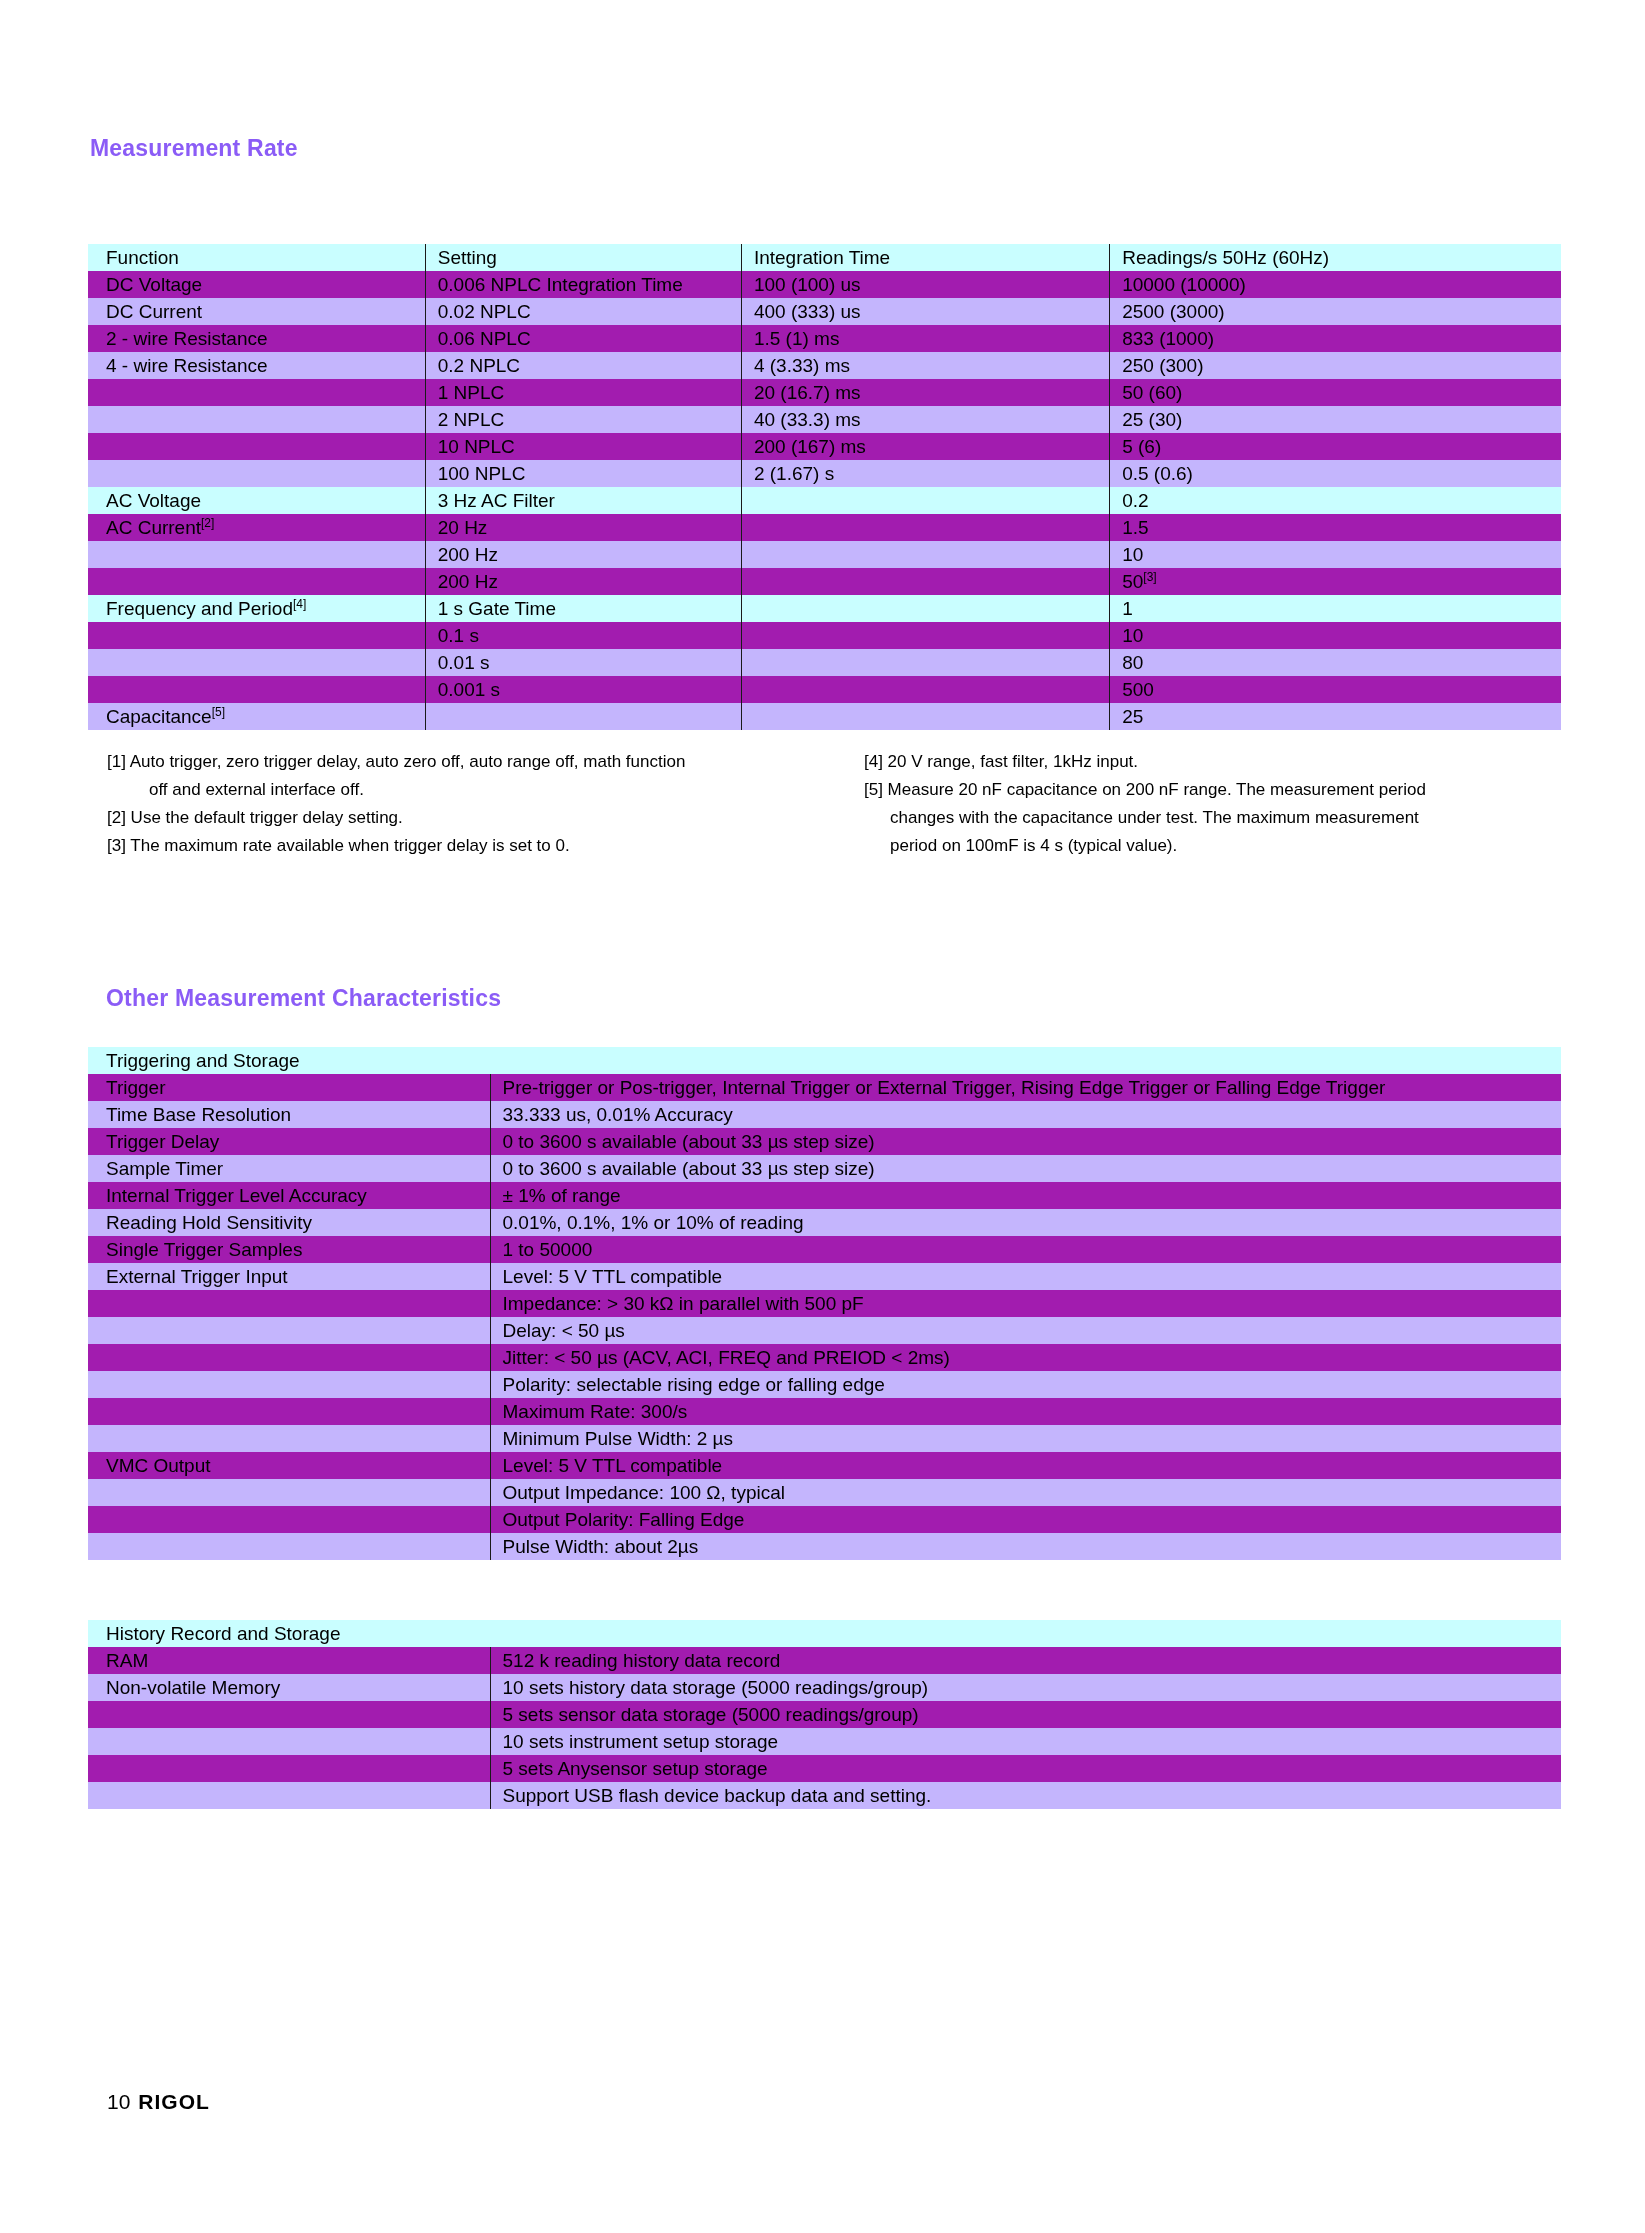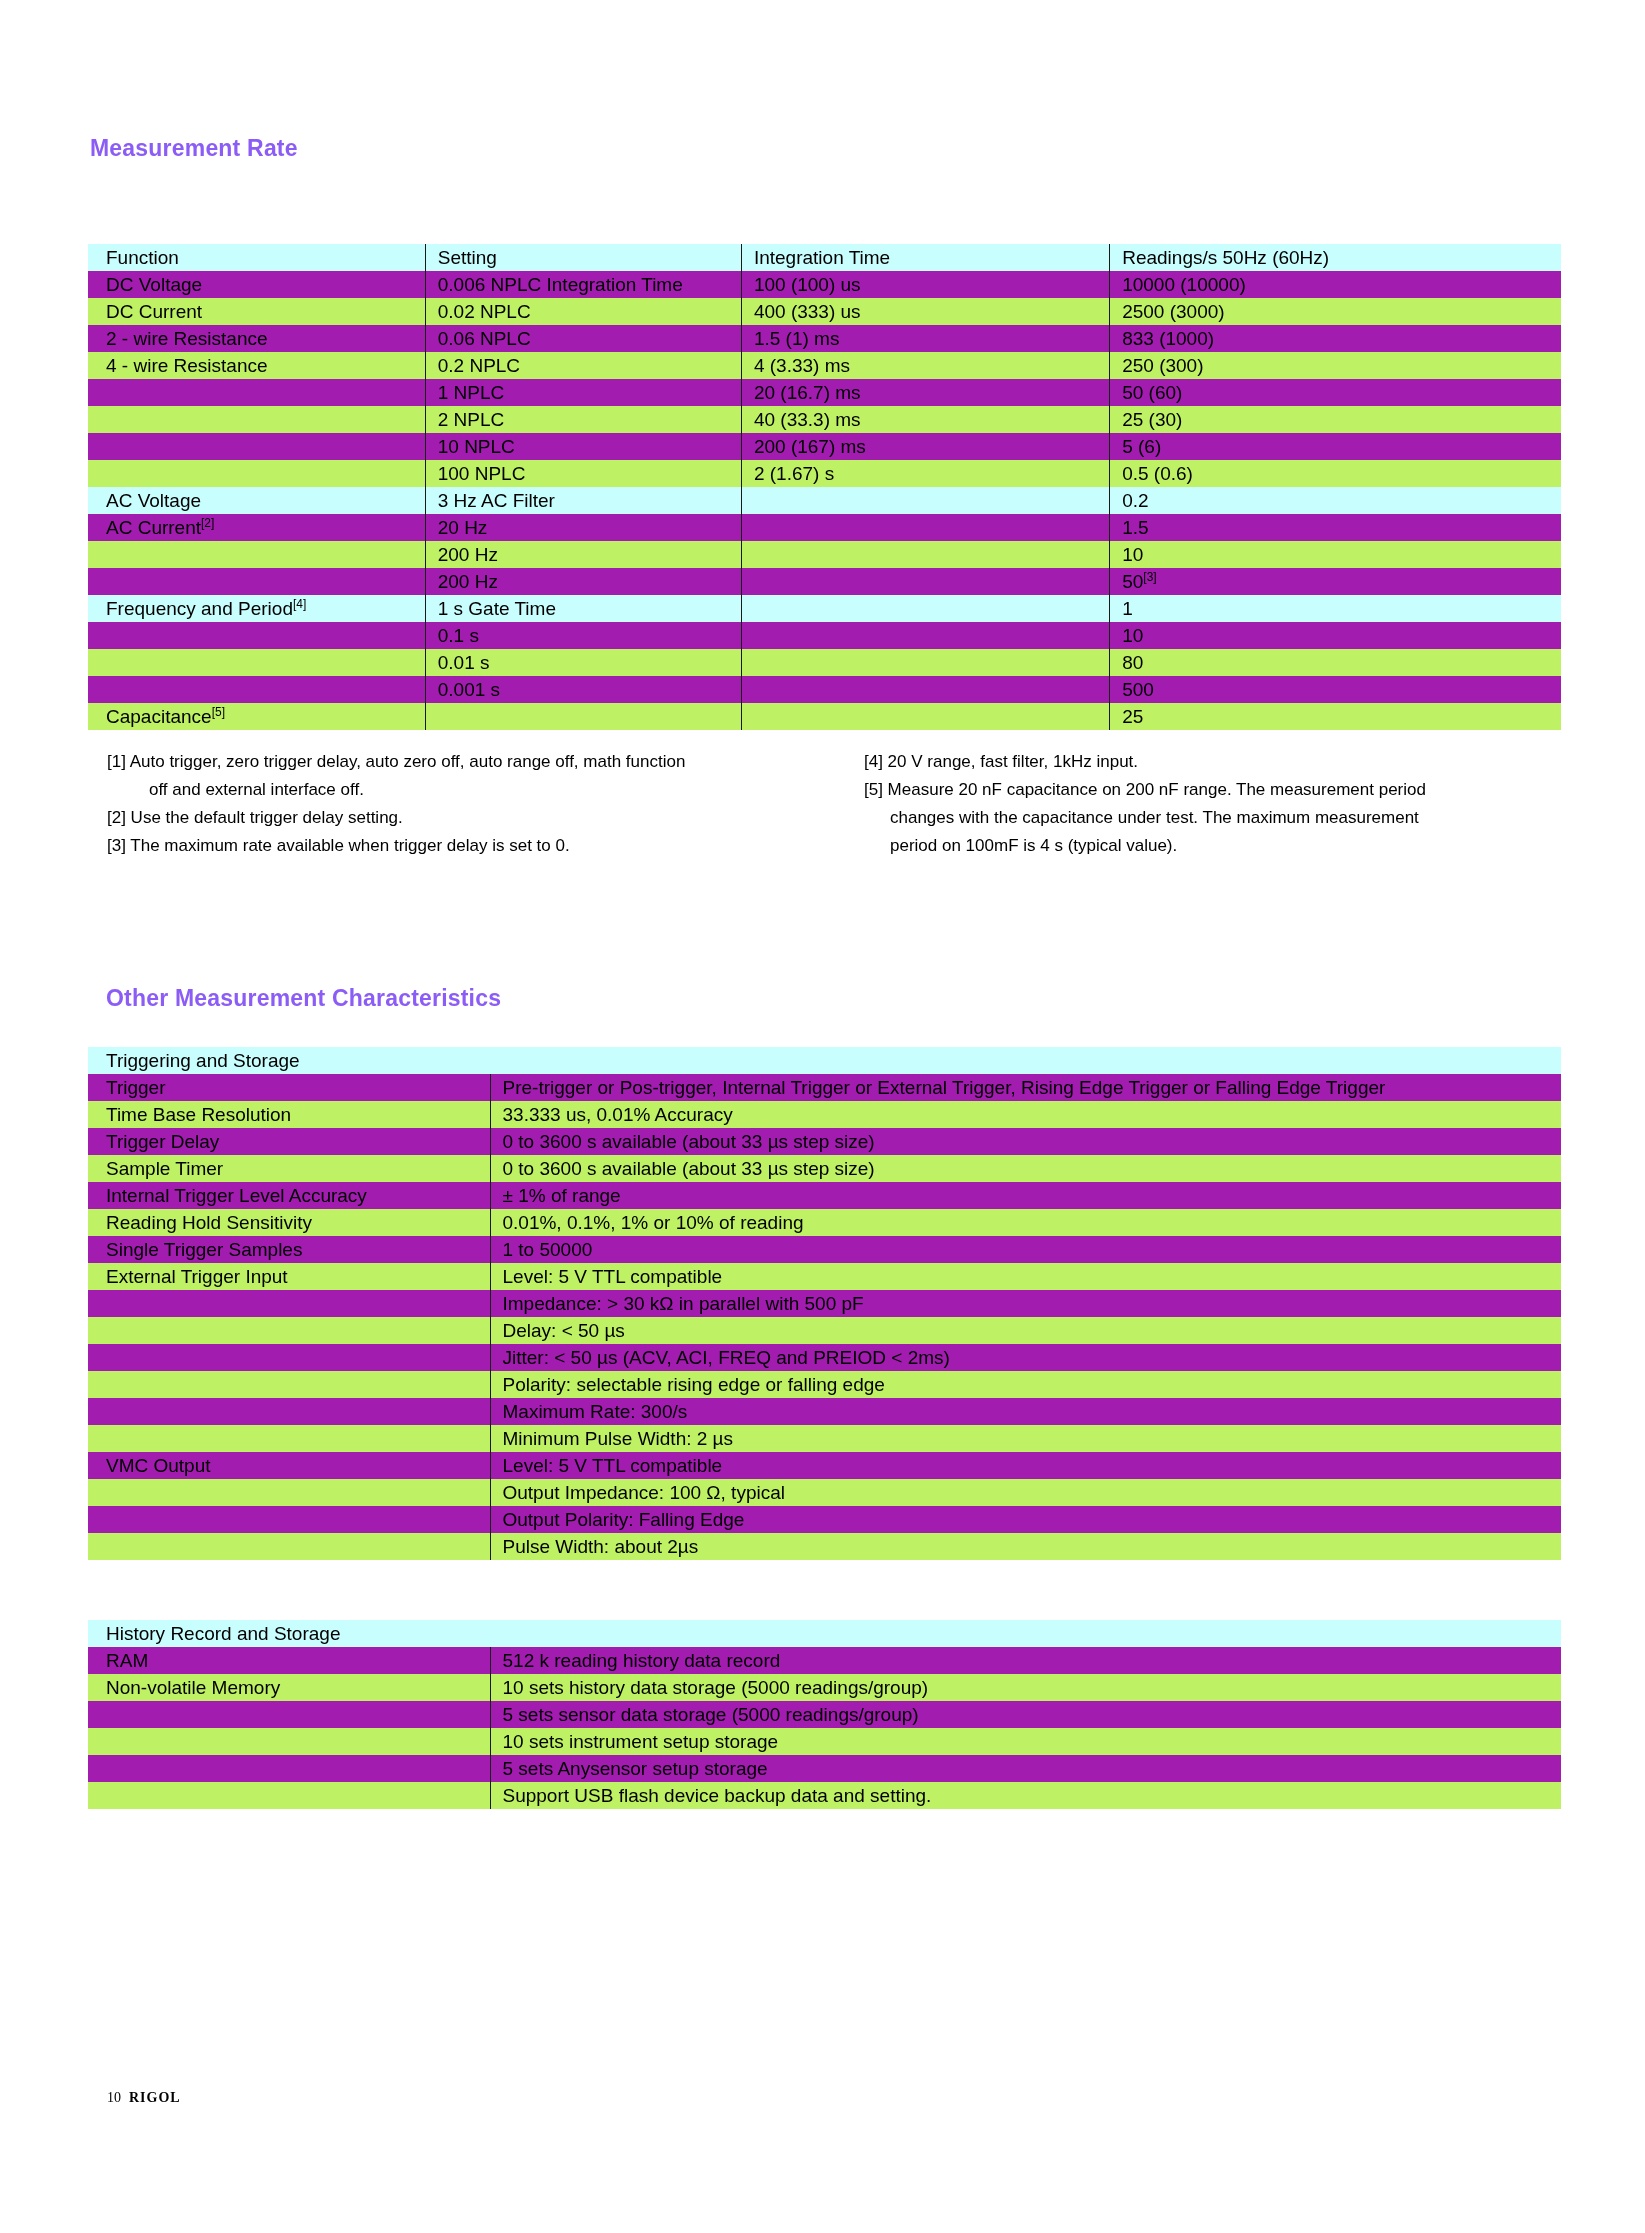--- a/index.html
+++ b/index.html
@@ -37,43 +37,43 @@
   table.spec td{
     height:27px;
     padding:0 6px 0 12px;
     font-size:19px;
     vertical-align:middle;
     white-space:nowrap;
     overflow:hidden;
   }
   table.spec td.first{ padding-left:18px; }
   .bg-header{ background:#c9feff; }
-  .bg-stripe{ background:#bef264; }
+  .bg-stripe{ background:#c4b5fd; }
   .bg-white{ background:#a21caf; }
   td.vline{ border-left:1px solid #1a1a1a; }
   sup{ font-size:12px; line-height:0; }
 
   .footnotes{
     position:absolute;
     top:748px;
     font-size:17px;
     line-height:28px;
   }
   #fn-left{ left:107px; width:617px; }
   #fn-right{ left:832px; width:637px;margin-left:32px; }
   .fn-line{ white-space:nowrap; }
   #fn-left .cont{ margin-left:42px; }
   #fn-right .cont{ margin-left:26px; }
 
   .footer{
     position:absolute;
     left:107px;
     top:2090px;
-    font-family:Liberation Serif, serif;
-    font-size:14px;
+    font-family:Liberation Sans, sans-serif;
+    font-size:21px;
   }
   .footer .brand{
     font-weight:bold;
     letter-spacing:1px;
     margin-left:8px;
   }
 </style>
 </head>
 <body>
 

